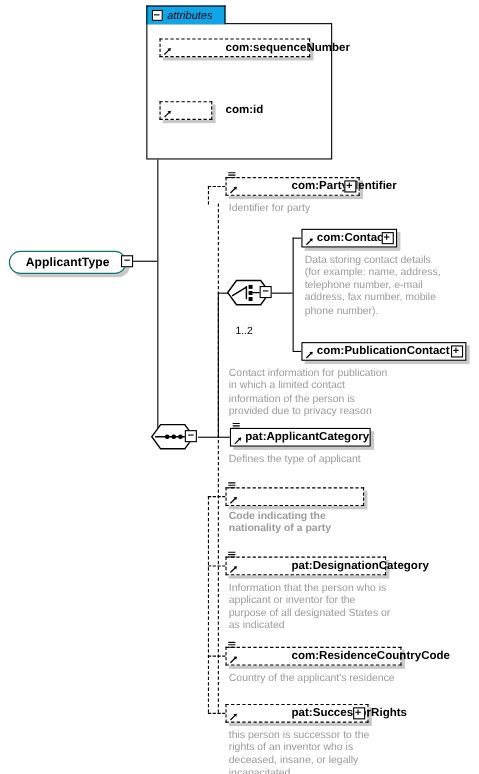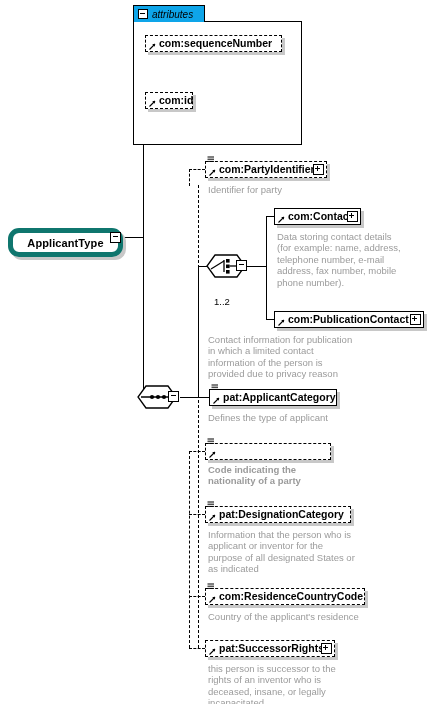--- a/index.html
+++ b/index.html
@@ -23,21 +23,21 @@
 
   
   .line-solid-v { position:absolute; border-left: 1px solid #000; }
   .line-solid-h { position:absolute; border-top: 1px solid #000; }
   .line-dash-v  { position:absolute; border-left: 1px dashed #000; }
   .line-dash-h  { position:absolute; border-top: 1px dashed #000; }
 
   
   .type-node {
     position: absolute;
-    border: 5px solid #0f766e;
+    border: 1px solid #0f766e;
     border-radius: 11px;
     background: #fff;
     box-shadow: 3px 3px 0 0 #c8c8c8;
     display: flex;
     align-items: center;
     justify-content: center;
     font-size: 11px;
     font-weight: bold;
     color: #000;
     letter-spacing: 0.1px;
@@ -111,21 +111,21 @@
     position: absolute;
     box-sizing: border-box;
     background: #fff;
     box-shadow: 3px 3px 0 0 #c8c8c8;
     display: flex;
     align-items: center;
     z-index: 5;
     height: 17px;
   }
   .node-box.solid  { border: 1.4px solid #000; }
-  .node-box.dashed { border: 1.4px dashed #000; }
+  .node-box.dashed { border: 1.4px dashed #000; padding-left: 46px; }
 
   .node-label {
     font-size: 10.5px;
     font-weight: bold;
     color: #000;
     white-space: nowrap;
     line-height: 1;
     padding-left: 13px;
     padding-right: 4px;
   }

